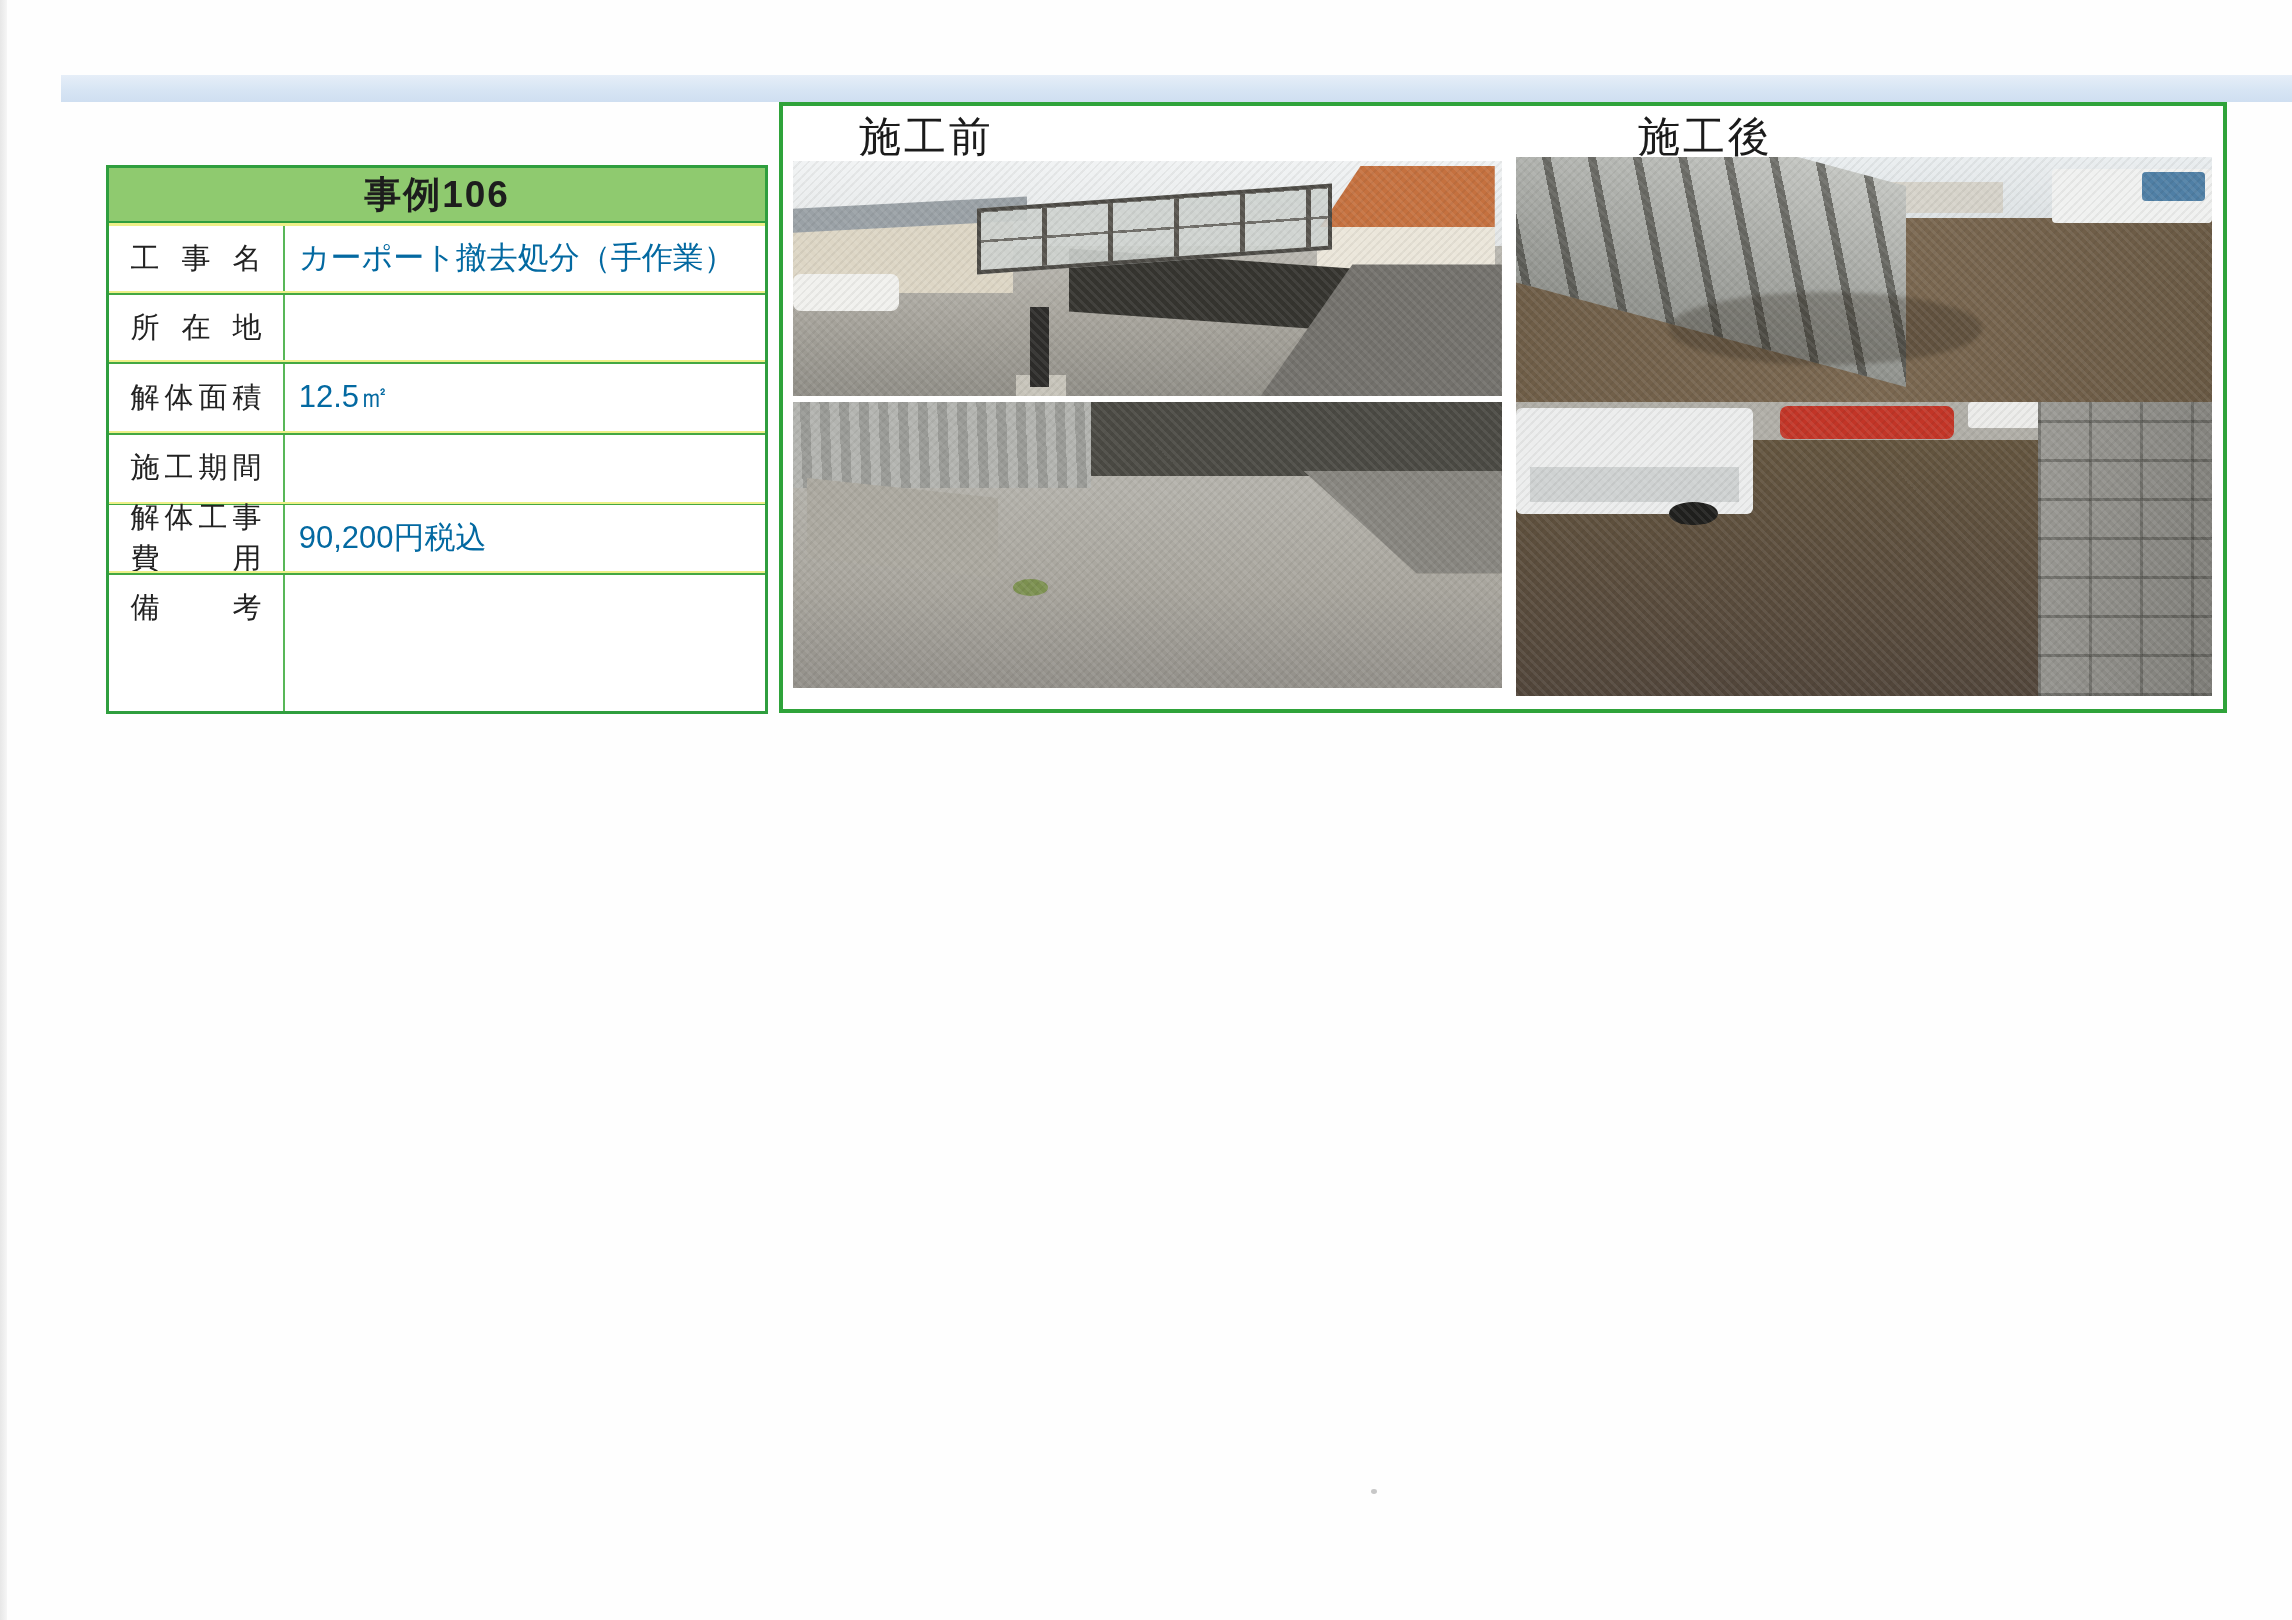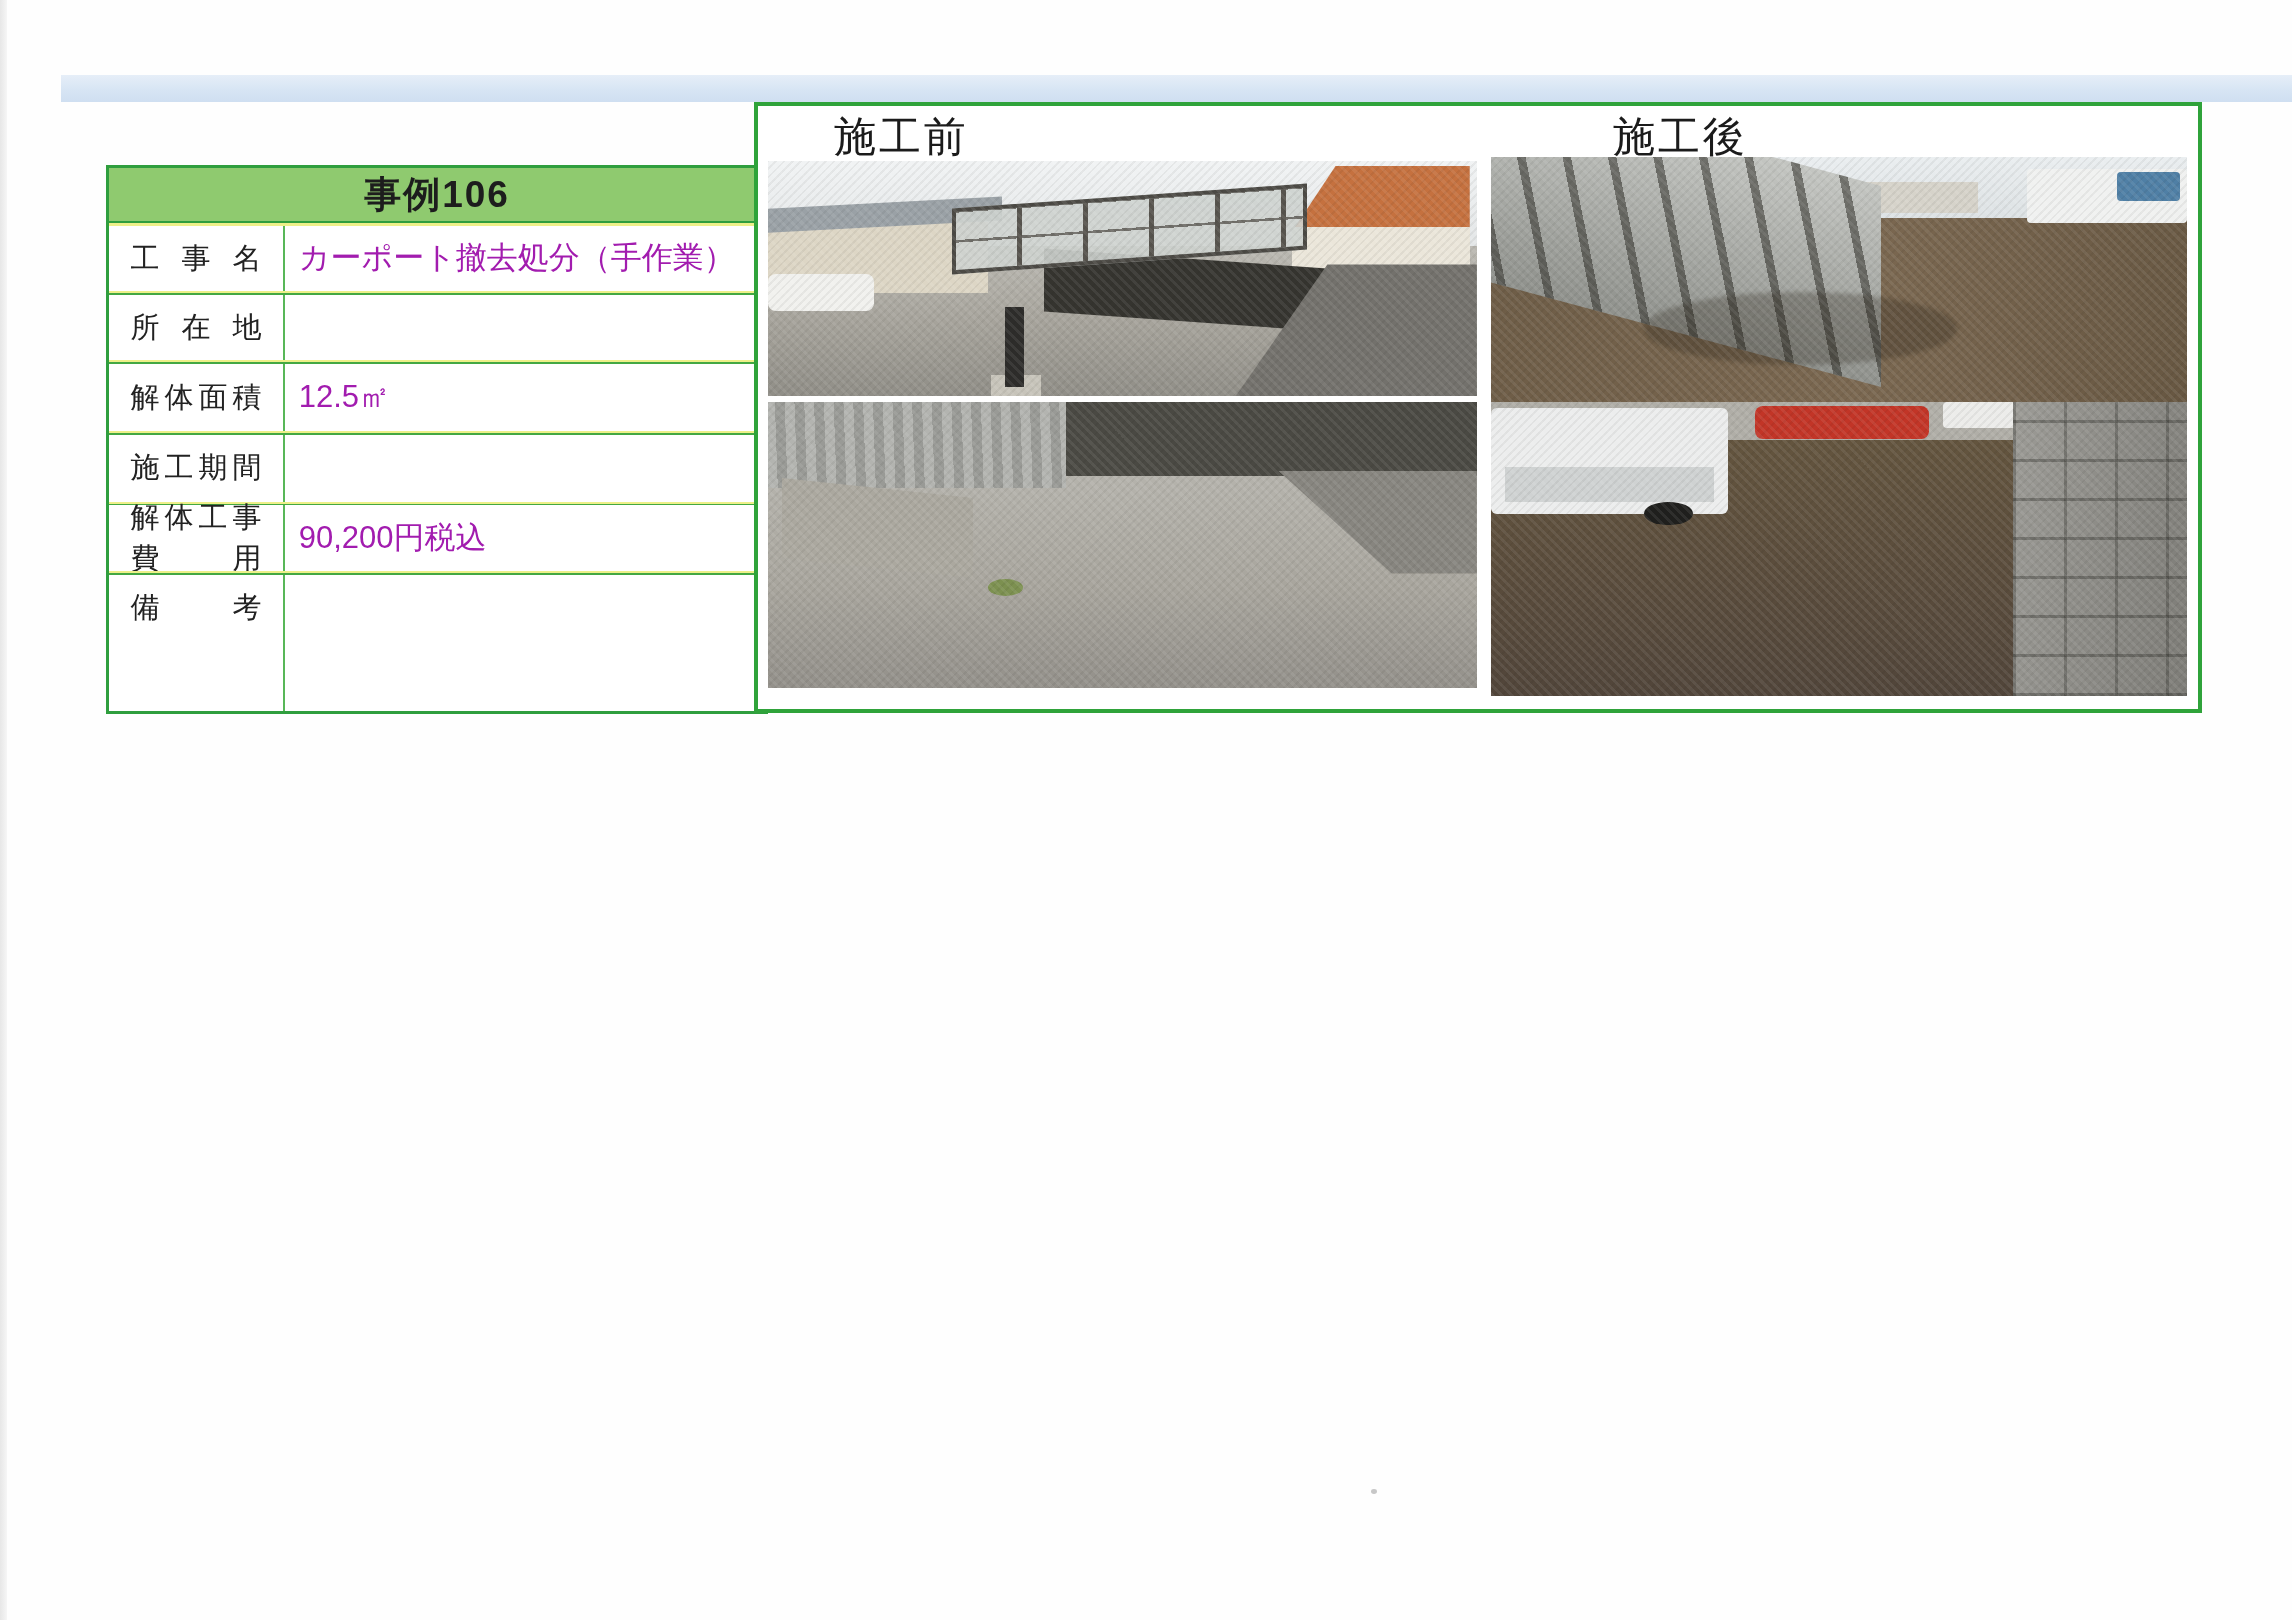--- a/index.html
+++ b/index.html
@@ -24,25 +24,25 @@
   .hdiv{height:4.9px;flex:0 0 4.9px;background:linear-gradient(180deg,#2f9e3e 0 40%,#eef089 40% 100%);}
   .rdiv{height:3.9px;flex:0 0 3.9px;background:linear-gradient(180deg,#eef089 0 50%,#43a843 50% 100%);}
   .trow{display:flex;flex:0 0 auto;}
   .trow.grow{flex:1 1 auto;}
   .tlabel{width:176px;flex:0 0 176px;border-right:2.9px solid #58b758;box-sizing:border-box;
           display:flex;align-items:center;padding:0 21.6px;font-size:29px;color:#222;}
   .trow.top .tlabel{align-items:flex-start;padding-top:15.7px;}
   .lbl{flex:1 1 auto;display:flex;flex-wrap:wrap;justify-content:space-between;
        row-gap:7.8px;line-height:1.15;}
   .tvalue{flex:1 1 auto;display:flex;align-items:center;padding:0 13.7px;
-          font-size:31px;color:#a21caf;white-space:pre-line;line-height:1.3;}
+          font-size:31px;color:#0369a1;white-space:pre-line;line-height:1.3;}
   .trow.top .tvalue{align-items:flex-start;padding-top:9.8px;}
 
   
-  .photo-panel{position:absolute;left:754px;top:102px;width:1448px;height:611px;
+  .photo-panel{position:absolute;left:779px;top:102px;width:1448px;height:611px;
                border:4.9px solid #2fa33a;background:#fff;box-sizing:border-box;}
   .panel-label{position:absolute;top:2.9px;font-size:42px;color:#1b1b1b;letter-spacing:2.9px;}
   .panel-label.before{left:76px;}
   .panel-label.after{left:855px;}
 
   .photo{position:absolute;overflow:hidden;}
   .photo>div{position:absolute;}
   .p1{left:9.8px;top:55px;width:709px;height:235px;
       background:linear-gradient(180deg,#b9b7b0 40%,#a5a29a 70%,#908e87 100%);}
   .p2{left:733px;top:51px;width:696px;height:245px;

